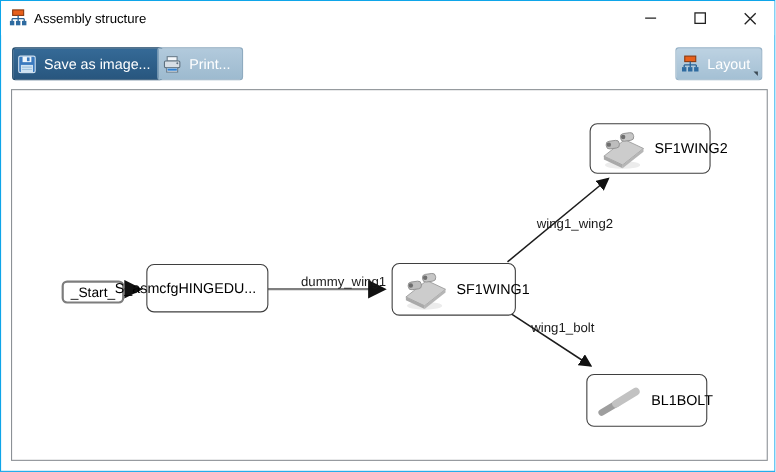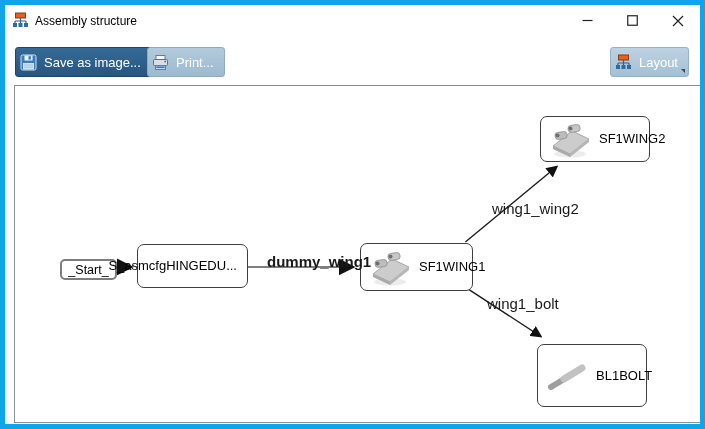--- a/index.html
+++ b/index.html
@@ -1,19 +1,19 @@
 <!DOCTYPE html>
 <html><head>
 <meta charset="utf-8">
 <style>
   * { margin:0; padding:0; box-sizing:border-box; }
   html,body { width:705px; height:429px; background:#ffffff; font-family:"Liberation Sans", sans-serif; }
   .window {
     position:relative; width:705px; height:429px; background:#ffffff;
-    border:5px solid #0ea5e9; overflow:hidden;
+    border:1px solid #0ea5e9; overflow:hidden;
   }
   
   .titlebar { position:absolute; left:0; top:0; width:100%; height:31px; background:#ffffff; display:flex; align-items:center; }
   .app-icon { margin-left:7px; width:17px; height:17px; display:inline-flex; }
   .title-text { margin-left:6px; font-size:12px; color:#000000; }
   .win-controls { position:absolute; right:0; top:0; height:31px; display:flex; }
   .win-btn { width:45px; height:31px; border:none; background:transparent; display:flex; align-items:center; justify-content:center; cursor:default; }
   .win-btn svg { display:block; }
   
   .toolbar { position:absolute; left:0; top:40px; width:100%; height:34px; }
@@ -41,21 +41,21 @@
     display:flex; align-items:center; font-size:13px; color:#000000; line-height:16px;
   }
   .node-start {
     border:2px solid #7d7d7d; border-radius:5px; justify-content:center;
     font-size:12.5px;
   }
   .node-asmcfg { justify-content:flex-end; text-align:center; padding-right:10px; }
   .node-part { padding-left:6px; }
   .part-icon { width:46px; height:42px; display:inline-flex; margin-right:6px; }
   .node-lines { display:flex; flex-direction:row; }
-  .edge-label { position:absolute; font-size:15px; color:#1a1a1a; white-space:nowrap; }
+  .edge-label { position:absolute; font-size:12px; color:#1a1a1a; white-space:nowrap; }
 </style>
 </head>
 <body>
 
 <div class="window">
 
   <div class="titlebar">
     <span class="app-icon">
       <svg width="17" height="17" viewBox="0 0 17 17">
         <rect x="3.5" y="1" width="10" height="5" fill="#e8601c" stroke="#8a3a10" stroke-width="1"></rect>
@@ -184,31 +184,31 @@
           <rect x="21" y="7" width="12" height="7" rx="3" fill="#c6c6c6" stroke="#8f8f8f" stroke-width="0.8" transform="rotate(-8 27 10)"></rect>
           <circle cx="23.5" cy="10.5" r="2" fill="#6e6e6e"></circle>
         </svg>
       </span>
       <span class="node-lines">
         <span>SF1</span>
         <span>WING2</span>
       </span>
     </div>
 
-    <div class="node node-part" style="left:522px; top:258px; width:110px; height:63px;">
+    <div class="node node-part" style="left:522px; top:258px; width:110px; height:48px;">
       <span class="part-icon">
         <svg width="46" height="42" viewBox="0 0 46 42">
           <line x1="7" y1="32" x2="22" y2="23" stroke="#9e9e9e" stroke-width="6" stroke-linecap="round"></line>
           <line x1="20" y1="24" x2="38" y2="13" stroke="#c2c2c2" stroke-width="7" stroke-linecap="round"></line>
         </svg>
       </span>
       <span class="node-lines">
         <span>BL1</span>
         <span>BOLT</span>
       </span>
     </div>
 
-    <div class="edge-label" style="left:252px; top:167px; width:88px; font-weight:bold;">dummy_wing1</div>
+    <div class="edge-label" style="left:252px; top:167px; width:88px; text-align:right;">dummy_wing1</div>
     <div class="edge-label" style="left:477px; top:114px;">wing1_wing2</div>
     <div class="edge-label" style="left:472px; top:209px;">wing1_bolt</div>
 
   </div>
 </div>
 
 </body></html>

